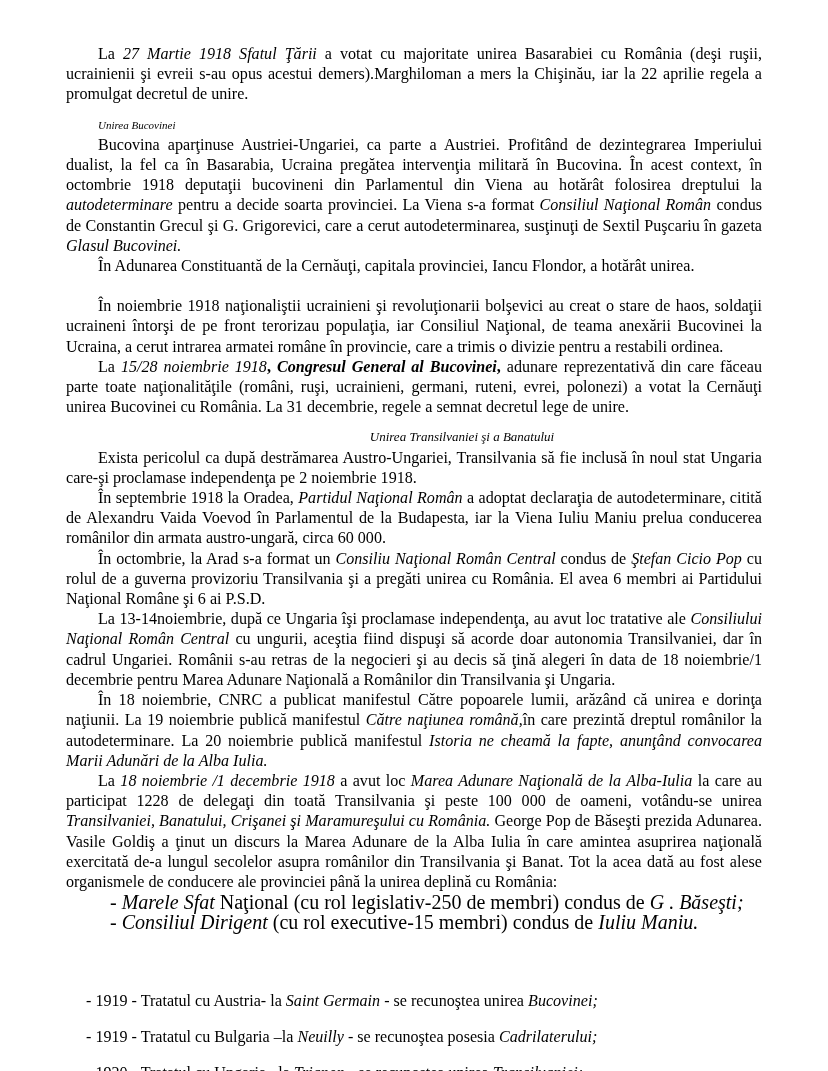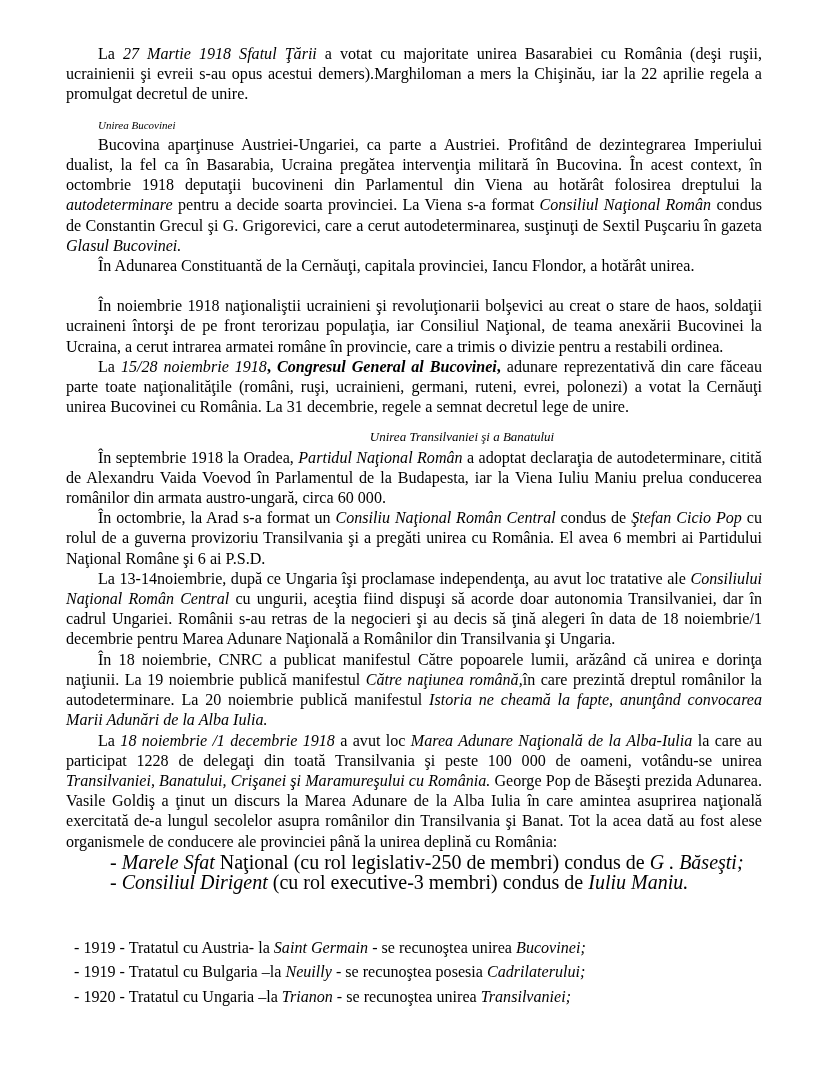--- a/index.html
+++ b/index.html
@@ -67,21 +67,21 @@
   
   p.dash-deep {
     margin: 0;
     font-size: 20px;
     line-height: 20.2px;
     text-align: left;
     text-indent: 0;
     padding-left: 44px;
   }
   p.dash-flush {
-    margin: 4px;
+    margin: 16px;
     font-size: 16.1px;
     line-height: 20.2px;
     text-align: left;
     text-indent: 0;
     padding-left: 4px;
   }
 </style>
 </head>
 <body>
 
@@ -90,25 +90,26 @@
       <p class="para"><span>La </span><span style="font-style: italic;">27 Martie 1918 Sfatul Ţării</span><span> a votat cu majoritate unirea Basarabiei cu România (deşi ruşii, ucrainienii şi evreii s-au opus acestui demers).Marghiloman a mers la Chişinău, iar la 22 aprilie regela a promulgat decretul de unire.</span></p>
       <div class="gap-half"></div>
       <h2 class="sub-left">Unirea Bucovinei</h2>
       <p class="para"><span>Bucovina aparţinuse Austriei-Ungariei, ca parte a Austriei. Profitând de dezintegrarea Imperiului dualist, la fel ca în Basarabia, Ucraina pregătea intervenţia militară în Bucovina. În acest context, în octombrie 1918 deputaţii bucovineni din Parlamentul din Viena au hotărât folosirea dreptului la </span><span style="font-style: italic;">autodeterminare</span><span> pentru a decide soarta provinciei. La Viena s-a format </span><span style="font-style: italic;">Consiliul Naţional Român</span><span> condus de Constantin Grecul şi G. Grigorevici, care a cerut autodeterminarea, susţinuţi de Sextil Puşcariu în gazeta </span><span style="font-style: italic;">Glasul Bucovinei.</span></p>
       <p class="para"><span>În Adunarea Constituantă de la Cernăuţi, capitala provinciei, Iancu Flondor, a hotărât unirea.</span></p>
       <div class="gap-line"></div>
       <p class="para"><span>În noiembrie 1918 naţionaliştii ucrainieni şi revoluţionarii bolşevici au creat o stare de haos, soldaţii ucraineni întorşi de pe front terorizau populaţia, iar Consiliul Naţional, de teama anexării Bucovinei la Ucraina, a cerut intrarea armatei române în provincie, care a trimis o divizie pentru a restabili ordinea.</span></p>
       <p class="para"><span>La </span><span style="font-style: italic;">15/28 noiembrie 1918</span><span style="font-weight: bold;">, </span><span style="font-weight: bold; font-style: italic;">Congresul General al Bucovinei</span><span style="font-weight: bold;">, </span><span>adunare reprezentativă din care făceau parte toate naţionalităţile (români, ruşi, ucrainieni, germani, ruteni, evrei, polonezi) a votat la Cernăuţi unirea Bucovinei cu România. La 31 decembrie, regele a semnat decretul lege de unire.</span></p>
       <div class="gap-half"></div>
       <h2 class="sub-center">Unirea Transilvaniei şi a Banatului</h2>
+      <p class="para"><span>Exista pericolul ca după destrămarea Austro-Ungariei, Transilvania să fie inclusă în noul stat Ungaria care-şi proclamase independenţa pe 2 noiembrie 1918.</span></p>
       <p class="para"><span>În septembrie 1918 la Oradea, </span><span style="font-style: italic;">Partidul Naţional Român</span><span> a adoptat declaraţia de autodeterminare, citită de Alexandru Vaida Voevod în Parlamentul de la Budapesta, iar la Viena Iuliu Maniu prelua conducerea românilor din armata austro-ungară, circa 60 000.</span></p>
       <p class="para"><span>În octombrie, la Arad s-a format un </span><span style="font-style: italic;">Consiliu Naţional Român Central</span><span> condus de </span><span style="font-style: italic;">Ştefan Cicio Pop</span><span> cu rolul de a guverna provizoriu Transilvania şi a pregăti unirea cu România.  El avea 6 membri ai Partidului Naţional Române şi 6 ai P.S.D.</span></p>
       <p class="para"><span>La 13-14noiembrie, după ce Ungaria îşi proclamase independenţa, au avut loc tratative ale </span><span style="font-style: italic;">Consiliului Naţional Român Central</span><span> cu ungurii, aceştia fiind dispuşi să acorde doar autonomia Transilvaniei, dar în cadrul Ungariei. Românii s-au retras de la negocieri şi au decis să ţină alegeri în data de 18 noiembrie/1 decembrie pentru Marea Adunare Naţională a Românilor din Transilvania şi Ungaria.</span></p>
       <p class="para"><span>În 18 noiembrie, CNRC a publicat manifestul Către popoarele lumii, arăzând că unirea e dorinţa naţiunii. La 19 noiembrie publică manifestul </span><span style="font-style: italic;">Către naţiunea română,</span><span>în care prezintă dreptul românilor la autodeterminare.  La 20 noiembrie publică manifestul </span><span style="font-style: italic;">Istoria ne cheamă la fapte, anunţând convocarea Marii Adunări de la Alba Iulia.</span></p>
       <p class="para"><span>La </span><span style="font-style: italic;">18 noiembrie /1 decembrie 1918</span><span> a avut loc </span><span style="font-style: italic;">Marea Adunare Naţională de la Alba-Iulia</span><span> la care au participat 1228 de delegaţi din toată Transilvania şi peste 100 000 de oameni, votându-se unirea </span><span style="font-style: italic;">Transilvaniei, Banatului, Crişanei şi Maramureşului cu România.</span><span> George Pop de Băseşti prezida Adunarea. Vasile Goldiş a ţinut un discurs la Marea Adunare de la Alba Iulia în care amintea asuprirea naţională exercitată de-a lungul secolelor asupra românilor din Transilvania şi Banat. Tot la acea dată au fost alese organismele de conducere ale provinciei până la unirea deplină cu România:</span></p>
       <p class="dash-deep"><span>- </span><span style="font-style: italic;">Marele Sfat</span><span> Naţional (cu rol legislativ-250  de membri) condus de </span><span style="font-style: italic;">G . Băseşti;</span></p>
-      <p class="dash-deep"><span>- </span><span style="font-style: italic;">Consiliul Dirigent</span><span> (cu rol executive-3 membri) condus de </span><span style="font-style: italic;">Iuliu Maniu.</span></p>
+      <p class="dash-deep"><span>- </span><span style="font-style: italic;">Consiliul Dirigent</span><span> (cu rol executive-15 membri) condus de </span><span style="font-style: italic;">Iuliu Maniu.</span></p>
       <div class="gap-big"></div>
       <p class="dash-flush"><span>- 1919 - Tratatul cu Austria- la </span><span style="font-style: italic;">Saint Germain</span><span> - se recunoştea unirea </span><span style="font-style: italic;">Bucovinei;</span></p>
       <p class="dash-flush"><span>- 1919 - Tratatul cu Bulgaria –la  </span><span style="font-style: italic;">Neuilly</span><span> - se recunoştea posesia </span><span style="font-style: italic;">Cadrilaterului;</span></p>
       <p class="dash-flush"><span>- 1920 - Tratatul cu Ungaria –la  </span><span style="font-style: italic;">Trianon</span><span> - se recunoştea unirea </span><span style="font-style: italic;">Transilvaniei;</span></p>
     </div>
 </div>
 
 </body></html>

